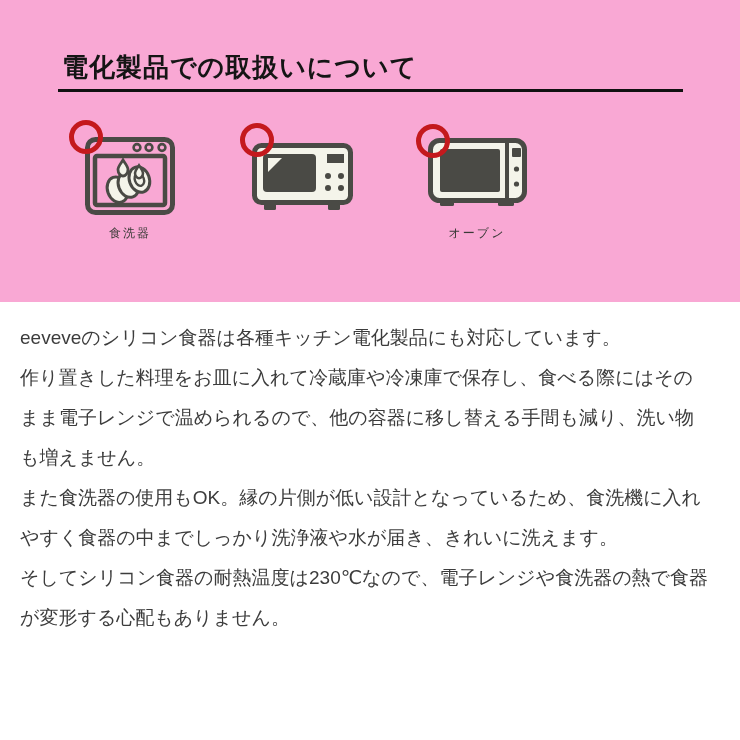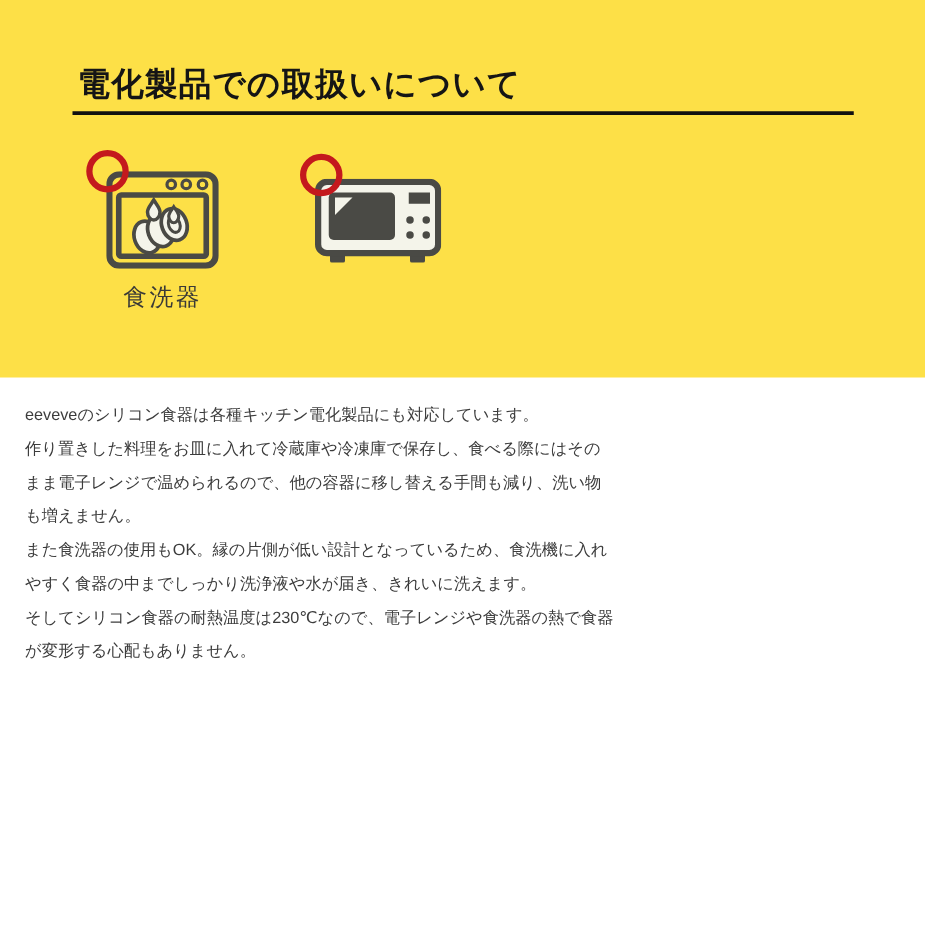--- a/index.html
+++ b/index.html
@@ -7,21 +7,21 @@
     width:740px;height:740px;
     background:#ffffff;
     font-family:"Liberation Sans","DejaVu Sans",sans-serif;
     position:relative;overflow:hidden;
   }
   .canvas{position:absolute;inset:0;width:740px;height:740px;}
 
   
   .hero{
     position:absolute;left:0;top:0;width:740px;height:302px;
-    background:#fde047;
+    background:#f9a8d4;
   }
   .section-title{
     position:absolute;left:62px;top:50px;margin:0;
     font-size:26px;font-weight:bold;letter-spacing:1px;
     color:#151515;white-space:nowrap;
   }
   .title-rule{
     position:absolute;left:58px;top:89px;width:625px;height:3px;
     background:#111111;
   }
@@ -43,28 +43,28 @@
     border:5px solid #c4191d;border-radius:50%;
     background:transparent;z-index:3;
   }
   .item-1 .ok-circle{left:14px;top:2px;}
   .item-2 .ok-circle{left:13px;top:5px;}
   .item-3 .ok-circle{left:14px;top:6px;}
   .item-4 .ok-circle{left:36px;top:5px;}
 
   .item-label{
     position:absolute;left:0;top:107px;width:100%;
-    text-align:center;font-size:19px;letter-spacing:2px;
+    text-align:center;font-size:12px;letter-spacing:2px;
     color:#3a3a37;font-weight:500;white-space:nowrap;
   }
 
   
   .desc{
     position:absolute;left:20px;top:318px;right:10px;
-    font-size:13px;line-height:27px;color:#3c3c3c;
+    font-size:19px;line-height:40px;color:#3c3c3c;
     white-space:pre-line;margin:0;
   }
 </style>
 </head>
 <body>
 
 <div class="canvas">
 
   <section class="hero">
     <h1 class="section-title">電化製品での取扱いについて</h1>
@@ -103,20 +103,34 @@
         <rect x="11" y="11" width="53" height="38" rx="4" fill="#4a4a45"></rect>
         <path d="M16,15 L30,15 L16,29 Z" fill="#f4f4ea"></path>
         <rect x="75" y="11" width="17" height="9" fill="#4a4a45"></rect>
         <circle cx="76" cy="33" r="3" fill="#4a4a45"></circle>
         <circle cx="89" cy="33" r="3" fill="#4a4a45"></circle>
         <circle cx="76" cy="45" r="3" fill="#4a4a45"></circle>
         <circle cx="89" cy="45" r="3" fill="#4a4a45"></circle>
       </svg>
     </div>
 
+    <div class="item item-3">
+      <span class="ok-circle"></span>
+      <svg width="99" height="70" viewBox="0 0 99 70">
+        <rect x="12" y="61" width="14" height="7" rx="1.5" fill="#4a4a45"></rect>
+        <rect x="70" y="61" width="16" height="7" rx="1.5" fill="#4a4a45"></rect>
+        <rect x="2.5" y="2.5" width="94" height="60" rx="9" fill="#f4f4ea" stroke="#4a4a45" stroke-width="5"></rect>
+        <rect x="12" y="11" width="60" height="43" rx="2" fill="#4a4a45"></rect>
+        <line x1="79" y1="3" x2="79" y2="62" stroke="#4a4a45" stroke-width="4"></line>
+        <rect x="84" y="10" width="9" height="9" rx="1" fill="#4a4a45"></rect>
+        <circle cx="88.5" cy="31" r="2.6" fill="#4a4a45"></circle>
+        <circle cx="88.5" cy="46" r="2.6" fill="#4a4a45"></circle>
+      </svg>
+      <div class="item-label">オーブン</div>
+    </div>
 
   </section>
 
   <p class="desc">eeveveのシリコン食器は各種キッチン電化製品にも対応しています。
 作り置きした料理をお皿に入れて冷蔵庫や冷凍庫で保存し、食べる際にはその
 まま電子レンジで温められるので、他の容器に移し替える手間も減り、洗い物
 も増えません。
 また食洗器の使用もOK。縁の片側が低い設計となっているため、食洗機に入れ
 やすく食器の中までしっかり洗浄液や水が届き、きれいに洗えます。
 そしてシリコン食器の耐熱温度は230℃なので、電子レンジや食洗器の熱で食器

